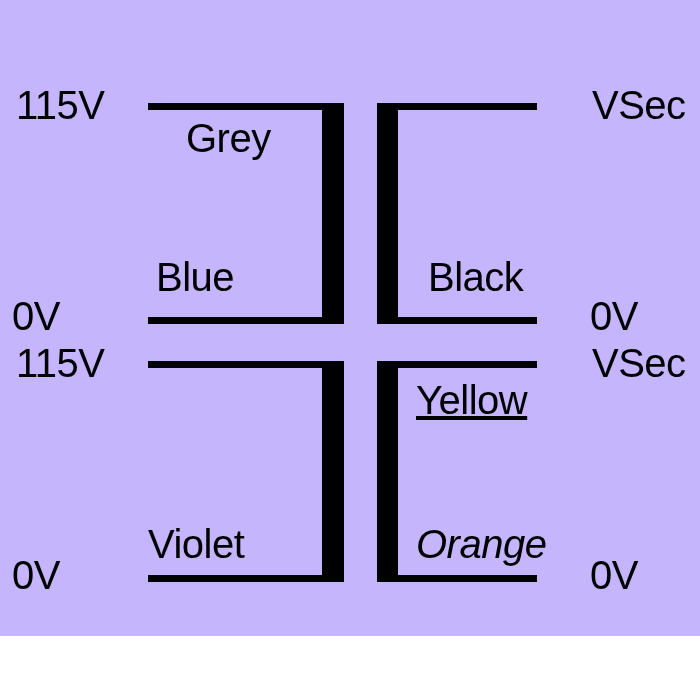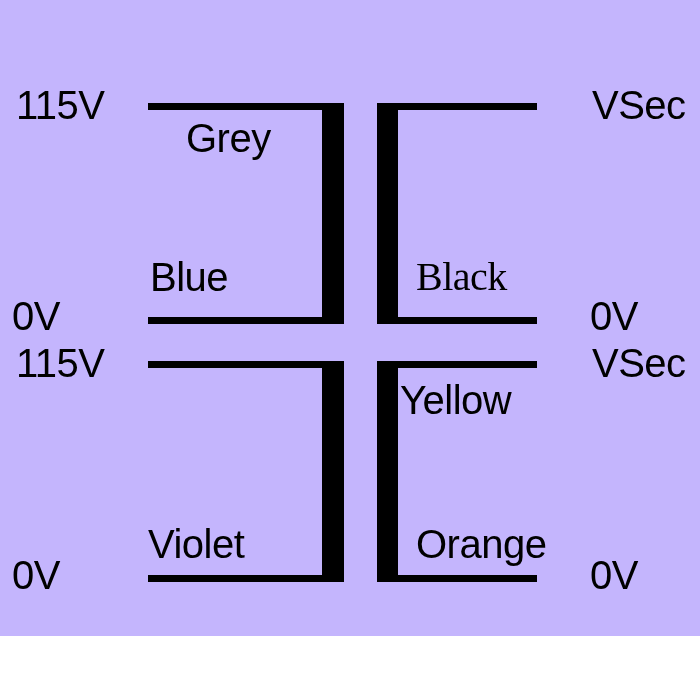--- a/index.html
+++ b/index.html
@@ -46,41 +46,41 @@
 <body>
 
 <div id="diagram">
 
   <div class="lead" style="left:148px; top:103px; width:186px; height:7px;"></div>
   <div class="core-bar" style="left:322px; top:103px; width:22px; height:221px;"></div>
   <div class="lead" style="left:148px; top:317px; width:186px; height:7px;"></div>
 
   <div class="label terminal-label" style="left:16px; top:85px;">115V</div>
   <div class="label wire-label" style="left:150px; top:118px;margin-left:36px;">Grey</div>
-  <div class="label wire-label" style="left:150px; top:257px;text-align:center;">Blue</div>
+  <div class="label wire-label" style="left:156px; top:257px;text-align:center;">Blue</div>
   <div class="label terminal-label" style="left:12px; top:296px;">0V</div>
 
   <div class="core-bar" style="left:377px; top:103px; width:21px; height:221px;"></div>
   <div class="lead" style="left:388px; top:103px; width:149px; height:7px;"></div>
   <div class="lead" style="left:388px; top:317px; width:149px; height:7px;"></div>
 
   <div class="label terminal-label" style="left:592px; top:85px;">VSec</div>
-  <div class="label wire-label" style="left:416px; top:257px;font-family:Liberation Serif, serif;">Black</div>
+  <div class="label wire-label" style="left:428px; top:257px;">Black</div>
   <div class="label terminal-label" style="left:590px; top:296px;">0V</div>
 
   <div class="lead" style="left:148px; top:361px; width:186px; height:7px;"></div>
   <div class="core-bar" style="left:322px; top:361px; width:22px; height:221px;"></div>
   <div class="lead" style="left:148px; top:575px; width:186px; height:7px;"></div>
 
   <div class="label terminal-label" style="left:16px; top:343px;">115V</div>
   <div class="label wire-label" style="left:148px; top:524px;">Violet</div>
   <div class="label terminal-label" style="left:12px; top:555px;">0V</div>
 
   <div class="core-bar" style="left:377px; top:361px; width:21px; height:221px;"></div>
   <div class="lead" style="left:388px; top:361px; width:149px; height:7px;"></div>
   <div class="lead" style="left:388px; top:575px; width:149px; height:7px;"></div>
 
   <div class="label terminal-label" style="left:592px; top:343px;">VSec</div>
-  <div class="label wire-label" style="left:400px; top:380px;">Yellow</div>
-  <div class="label wire-label" style="left:416px; top:524px;">Orange</div>
+  <div class="label wire-label" style="left:416px; top:380px;text-decoration:underline;">Yellow</div>
+  <div class="label wire-label" style="left:416px; top:524px;font-style:italic;">Orange</div>
   <div class="label terminal-label" style="left:590px; top:555px;">0V</div>
 
 </div>
 
 </body></html>

